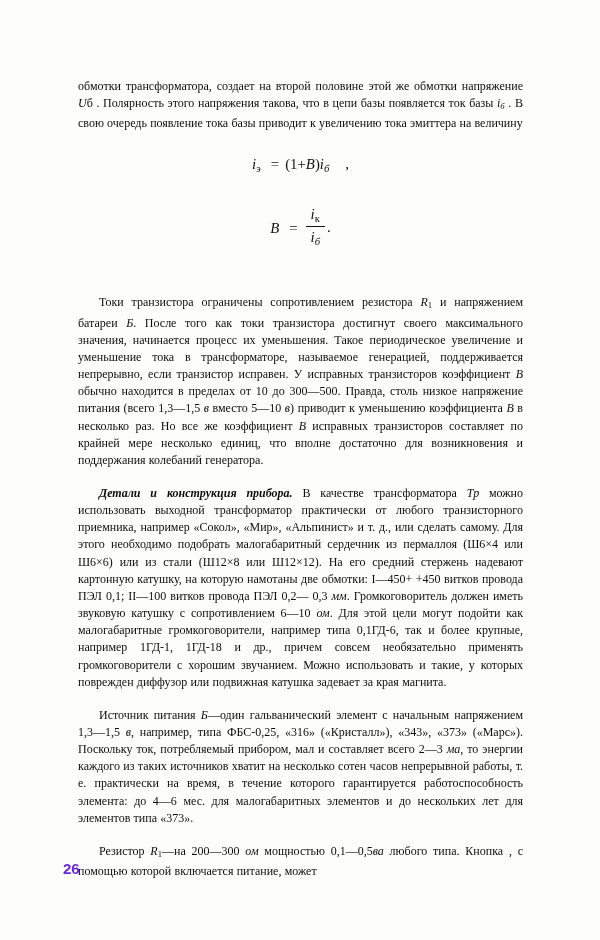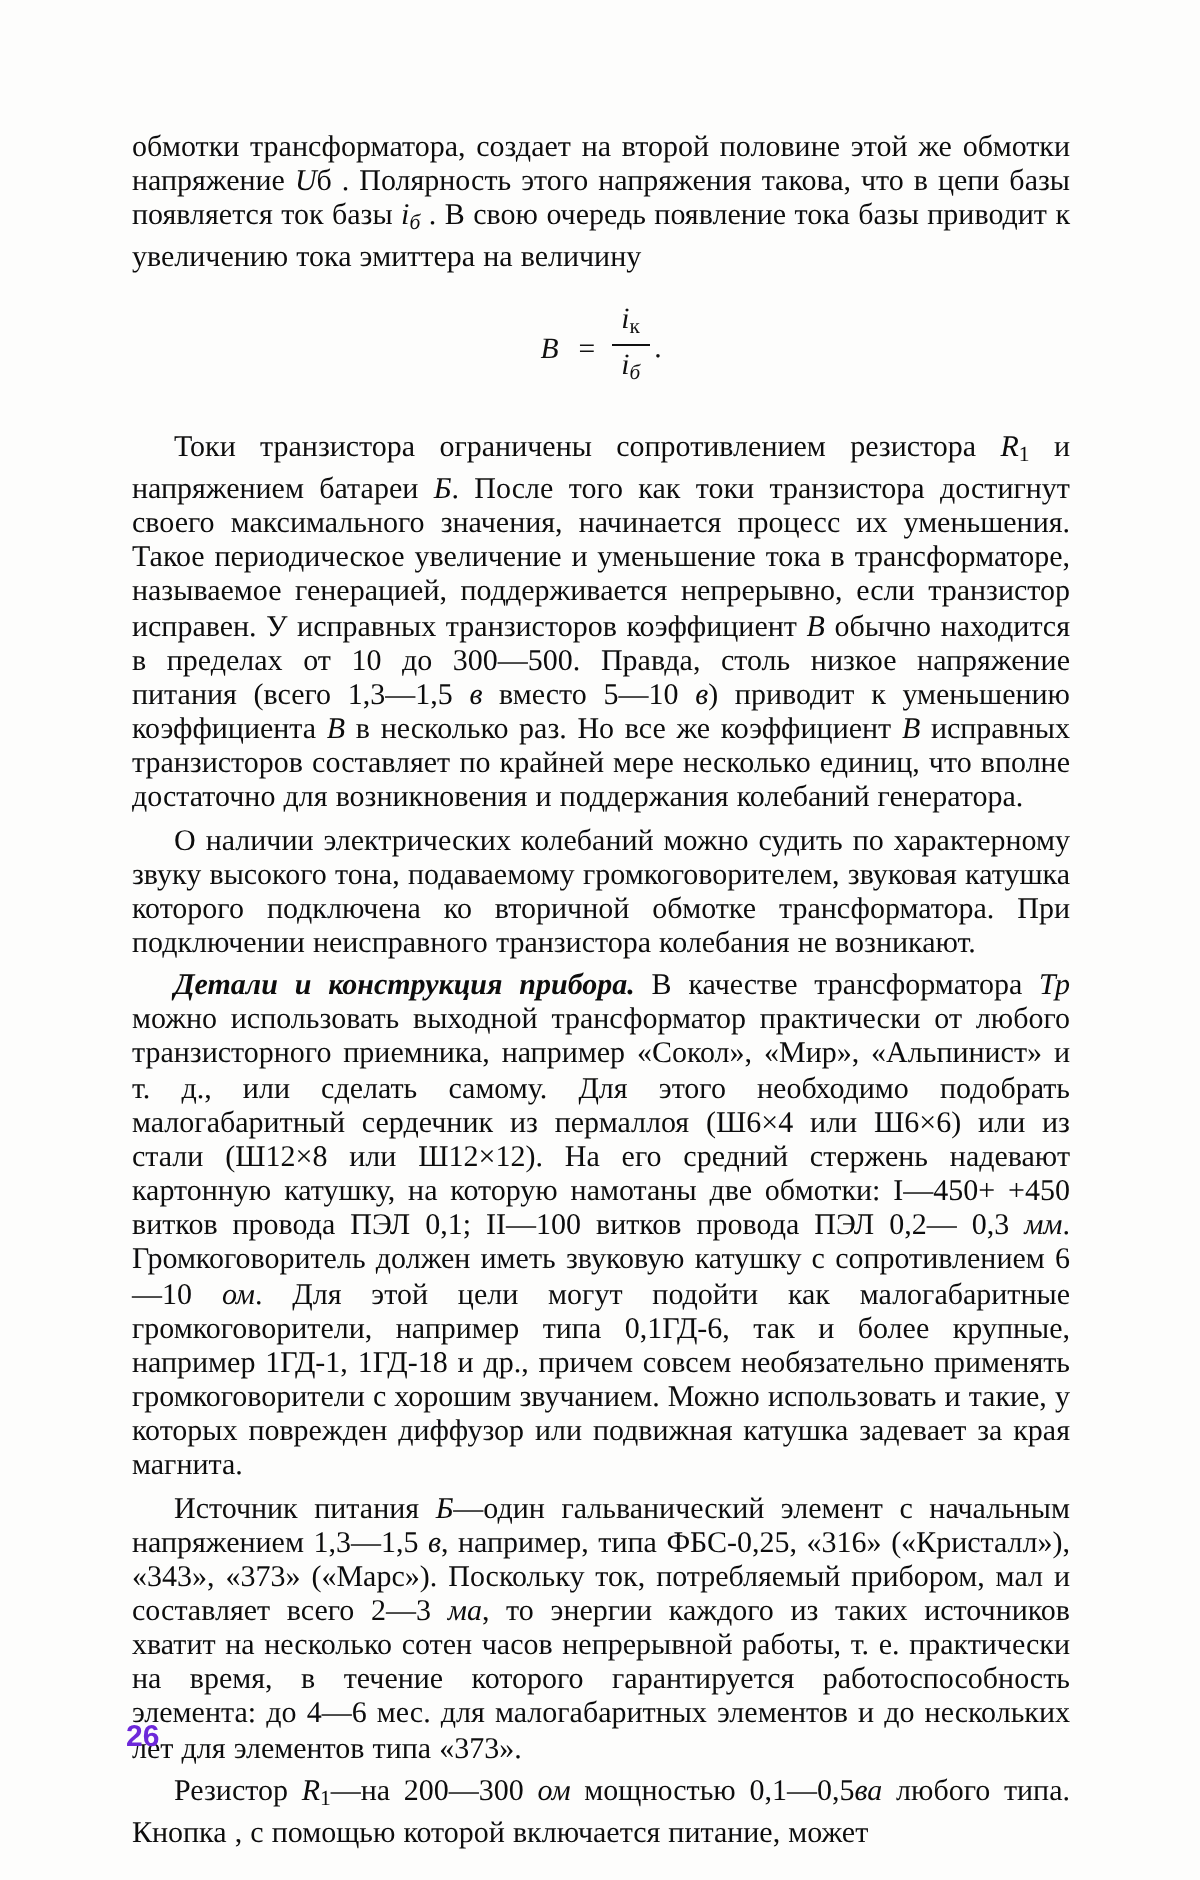--- a/index.html
+++ b/index.html
@@ -20,22 +20,22 @@
     height: 940px;
     background: #fdfdfc;
   }
   .text-column {
     position: absolute;
     left: 62px;
     top: 62px;
     width: 477px;
   }
   p.para {
-    margin: 4px;
-    font-size: 15px;
+    margin: 16px;
+    font-size: 12px;
     line-height: 17.15px;
     text-align: justify;
     text-justify: inter-word;
     -webkit-hyphens: none;
     hyphens: none;
     word-spacing: 0.02em;
     color: #0d0d0d;
   }
   p.para.indent {
     text-indent: 21px;
@@ -70,21 +70,21 @@
     font-style: normal;
   }
   .bold-run {
     font-weight: bold;
     font-style: italic;
   }
   .frac {
     display: inline-block;
     vertical-align: middle;
     text-align: left;
-    margin: 4px 2px;
+    margin: 16px 2px;
     position: relative;
     top: -0.15em;
   }
   .frac .num {
     display: block;
     padding: 0 5px 1px 5px;
     border-bottom: 1.4px solid #111;
     line-height: 1.15;
   }
   .frac .den {
@@ -112,29 +112,31 @@
 </style>
 </head>
 <body>
 
 <div class="page">
 
   <div class="text-column">
 
     <p class="para">обмотки трансформатора, создает на второй половине этой же обмотки напряжение <i class="mathvar">U</i>б . Полярность этого напряжения такова, что в цепи базы появляется ток базы <i class="mathvar">i</i><span class="sub">б</span> . В свою очередь появление тока базы приводит к увеличению тока эмиттера на величину</p>
 
+    <div class="formula formula-block-1">
+      <span class="eq-lhs"><i class="mathvar">i</i><span class="sub">э</span></span><span class="eq-sign">=</span><span>(1+<i class="mathvar">B</i>)<i class="mathvar">i</i><span class="sub">б</span></span><span style="display:inline-block;width:16px;"></span><span>,</span>
+    </div>
 
 
     <div class="formula formula-block-2">
       <span class="eq-lhs"><i class="mathvar">B</i></span><span class="eq-sign">=</span><span class="frac"><span class="num"><i class="mathvar">i</i><span class="sub-up">к</span></span><span class="den"><i class="mathvar">i</i><span class="sub">б</span></span></span><span>.</span>
     </div>
 
     <p class="para indent">Токи транзистора ограничены сопротивлением резистора <i class="mathvar">R</i><span class="sub-up">1</span> и напряжением батареи <i class="mathvar">Б</i>. После того как токи транзистора достигнут своего максимального значения, начинается процесс их уменьшения. Такое периодическое увеличение и уменьшение тока в трансформаторе, называемое генерацией, поддерживается непрерывно, если транзистор исправен. У исправных транзисторов коэффициент <i class="mathvar">B</i> обычно находится в пределах от 10 до 300—500. Правда, столь низкое напряжение питания (всего 1,3—1,5 <i class="mathvar">в</i> вместо 5—10 <i class="mathvar">в</i>) приводит к уменьшению коэффициента <i class="mathvar">B</i> в несколько раз. Но все же коэффициент <i class="mathvar">B</i> исправных транзисторов составляет по крайней мере несколько единиц, что вполне достаточно для возникновения и поддержания колебаний генератора.</p>
 
-    <p class="para indent">О наличии электрических колебаний можно судить по характерному звуку высокого тона, подаваемому громкоговорителем, звуковая катушка которого подключена ко вторичной обмотке трансформатора. При подключении неисправного транзистора колебания не возникают.</p>
 
     <p class="para indent"><span class="bold-run">Детали и конструкция прибора.</span> В качестве трансформатора <i class="mathvar">Тр</i> можно использовать выходной трансформатор практически от любого транзисторного приемника, например «Сокол», «Мир», «Альпинист» и т. д., или сделать самому. Для этого необходимо подобрать малогабаритный сердечник из пермаллоя (Ш6×4 или Ш6×6) или из стали (Ш12×8 или Ш12×12). На его средний стержень надевают картонную катушку, на которую намотаны две обмотки: I—450+ +450 витков провода ПЭЛ 0,1; II—100 витков провода ПЭЛ 0,2— 0,3 <i class="mathvar">мм</i>. Громкоговоритель должен иметь звуковую катушку с сопротивлением 6—10 <i class="mathvar">ом</i>. Для этой цели могут подойти как малогабаритные громкоговорители, например типа 0,1ГД-6, так и более крупные, например 1ГД-1, 1ГД-18 и др., причем совсем необязательно применять громкоговорители с хорошим звучанием. Можно использовать и такие, у которых поврежден диффузор или подвижная катушка задевает за края магнита.</p>
 
     <p class="para indent">Источник питания <i class="mathvar">Б</i>—один гальванический элемент с начальным напряжением 1,3—1,5 <i class="mathvar">в</i>, например, типа ФБС-0,25, «316» («Кристалл»), «343», «373» («Марс»). Поскольку ток, потребляемый прибором, мал и составляет всего 2—3 <i class="mathvar">ма</i>, то энергии каждого из таких источников хватит на несколько сотен часов непрерывной работы, т. е. практически на время, в течение которого гарантируется работоспособность элемента: до 4—6 мес. для малогабаритных элементов и до нескольких лет для элементов типа «373».</p>
 
     <p class="para indent">Резистор <i class="mathvar">R</i><span class="sub-up">1</span>—на 200—300 <i class="mathvar">ом</i> мощностью 0,1—0,5<i class="mathvar">ва</i> любого типа. Кнопка , с помощью которой включается питание, может</p>
 
   </div>
 
   <div class="page-number">26</div>

